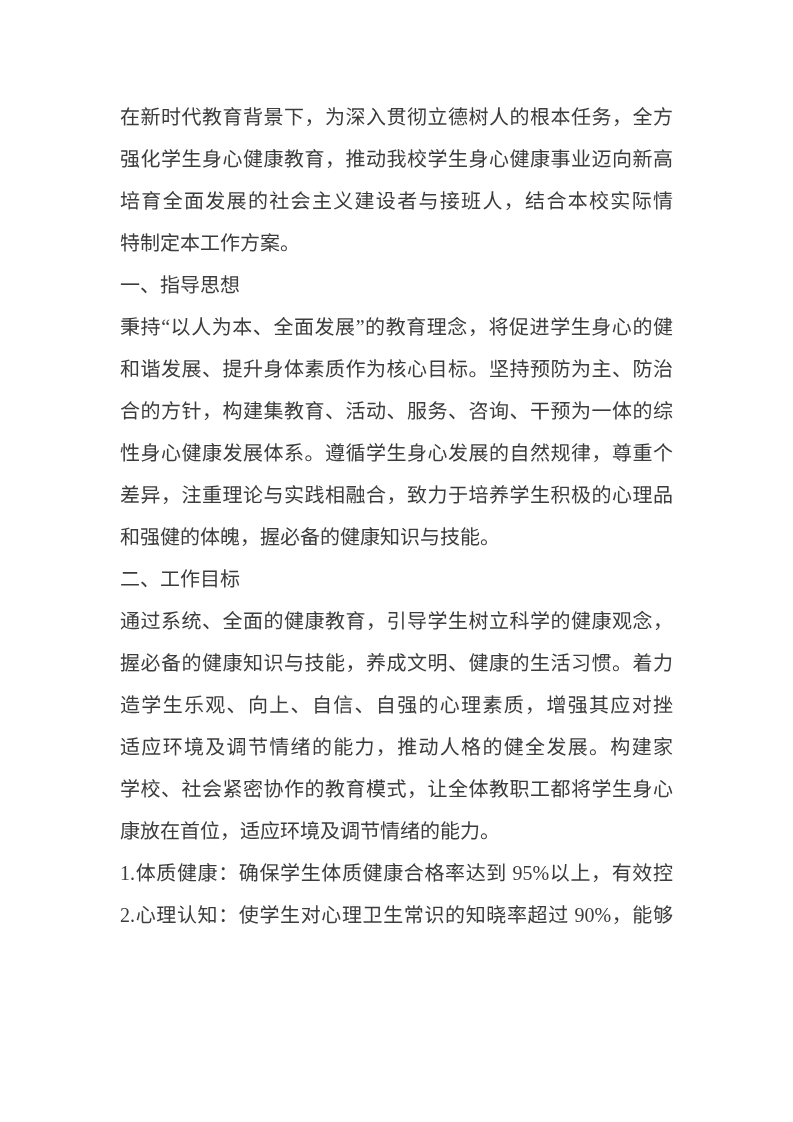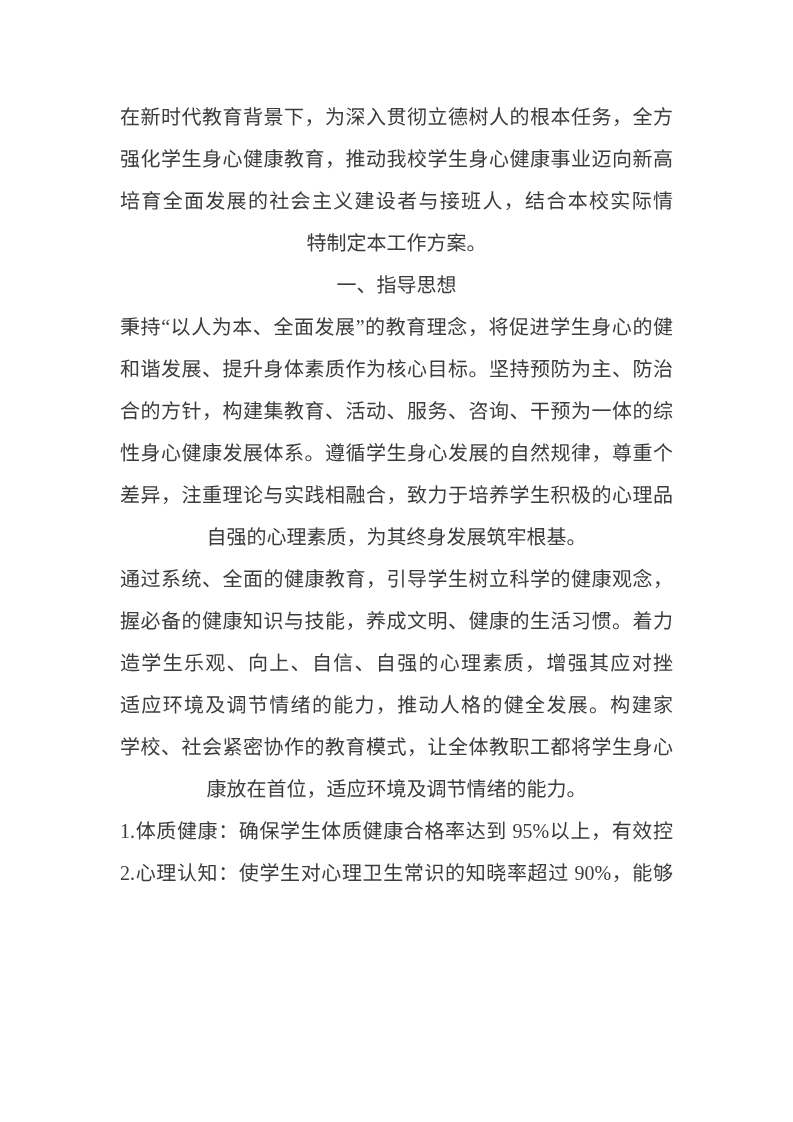--- a/index.html
+++ b/index.html
@@ -28,21 +28,21 @@
     font-family: "Liberation Serif", "DejaVu Serif", serif;
     font-size: 20px;
     line-height: 42px;
     color: #3c3c3c;
     font-weight: 400;
   }
   .para { margin: 0; padding: 0; }
   .line {
     height: 42px;
     overflow: hidden;
-    text-align: center;
+    text-align: left;
   }
   .line.just {
     text-align: justify;
     text-align-last: justify;
     text-justify: inter-character;
   }
 </style>
 </head>
 <body>
 
@@ -59,23 +59,26 @@
     <div class="para">
       <div class="line">一、指导思想</div>
     </div>
 
     <div class="para">
       <div class="line just">秉持“以人为本、全面发展”的教育理念，将促进学生身心的健康</div>
       <div class="line just">和谐发展、提升身体素质作为核心目标。坚持预防为主、防治结</div>
       <div class="line just">合的方针，构建集教育、活动、服务、咨询、干预为一体的综合</div>
       <div class="line just">性身心健康发展体系。遵循学生身心发展的自然规律，尊重个体</div>
       <div class="line just">差异，注重理论与实践相融合，致力于培养学生积极的心理品质</div>
-      <div class="line">自强的心理素质，为其终身发展筑牢根基。</div>
+      <div class="line">和强健的体魄，握必备的健康知识与技能。</div>
     </div>
 
+    <div class="para">
+      <div class="line">二、工作目标</div>
+    </div>
 
     <div class="para">
       <div class="line just">通过系统、全面的健康教育，引导学生树立科学的健康观念，掌</div>
       <div class="line just">握必备的健康知识与技能，养成文明、健康的生活习惯。着力塑</div>
       <div class="line just">造学生乐观、向上、自信、自强的心理素质，增强其应对挫折、</div>
       <div class="line just">适应环境及调节情绪的能力，推动人格的健全发展。构建家庭、</div>
       <div class="line just">学校、社会紧密协作的教育模式，让全体教职工都将学生身心健</div>
       <div class="line">康放在首位，适应环境及调节情绪的能力。</div>
     </div>
 

